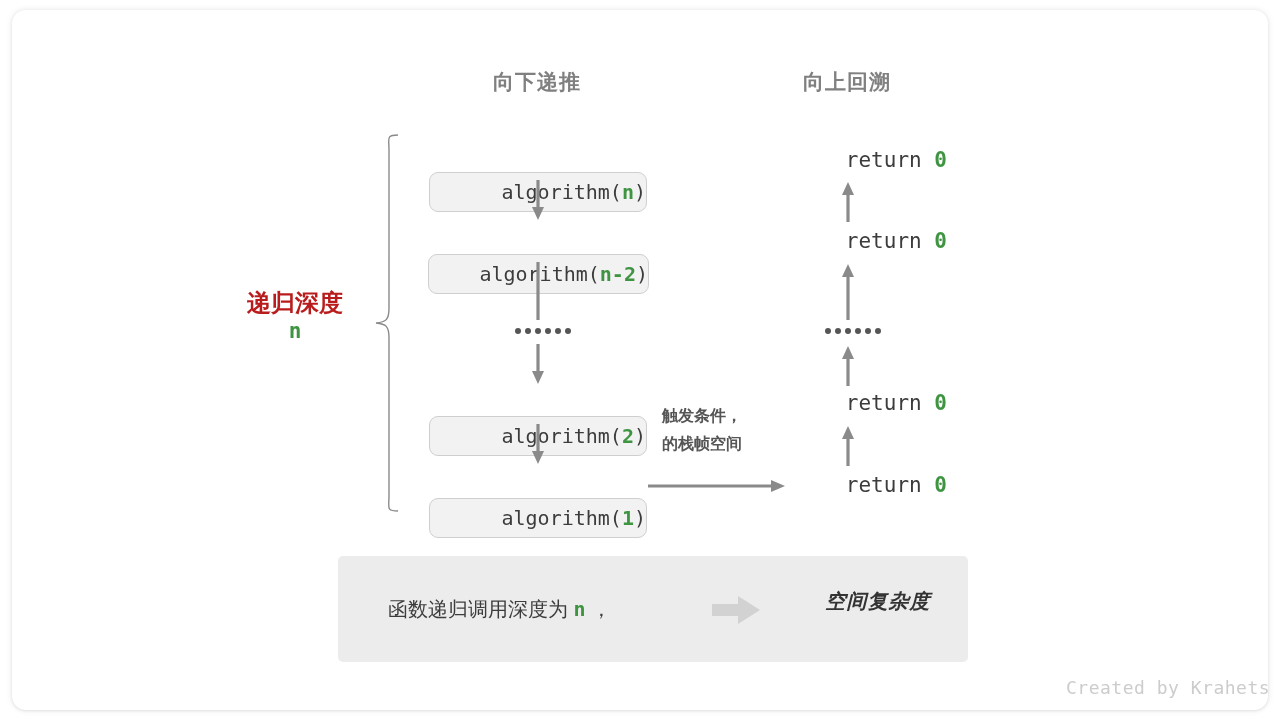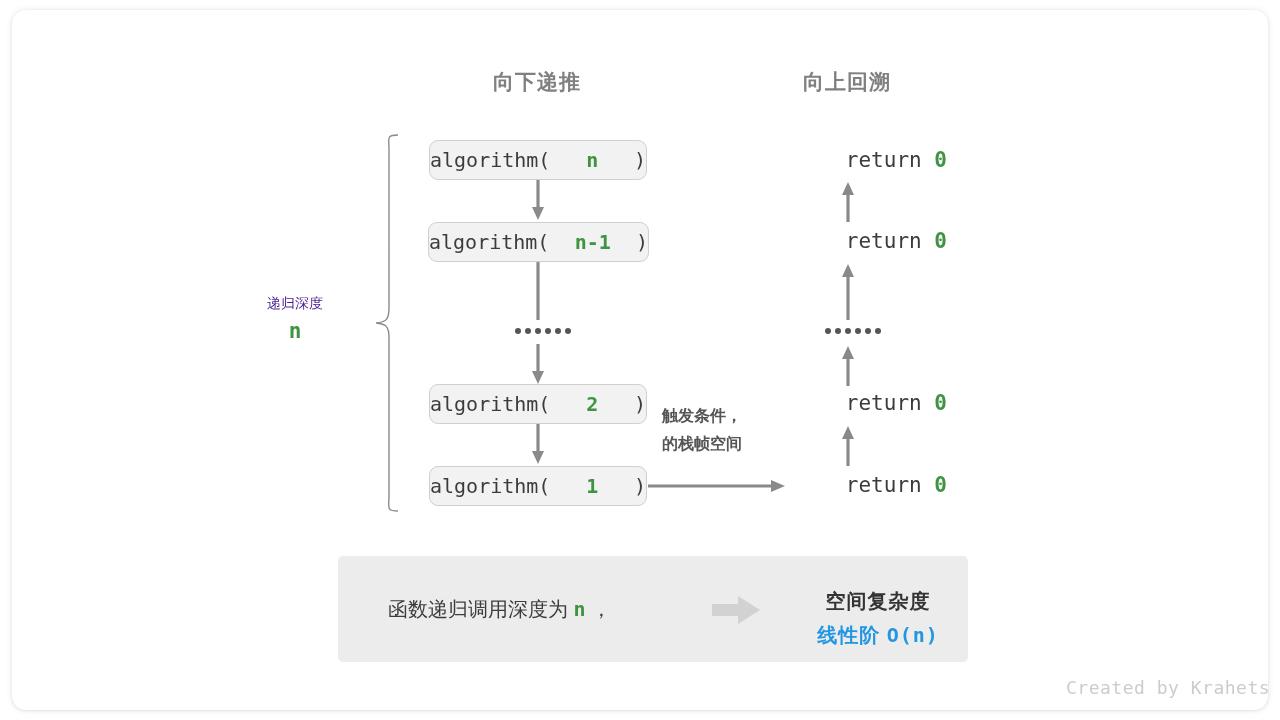--- a/index.html
+++ b/index.html
@@ -39,26 +39,27 @@
   }
 
   
   .call-box {
     background: #f2f2f2;
     border: 1.5px solid #cfcfcf;
     border-radius: 9px;
     box-sizing: border-box;
     display: flex;
     align-items: center;
-    justify-content: space-between;
+    justify-content: flex-end;
     font-family: "DejaVu Sans Mono", "Liberation Mono", monospace;
     font-size: 20px;
     color: #3c3c3c;
     letter-spacing: 0px;
     white-space: nowrap;
+    margin-top: 32px;
   }
   .call-box .arg {
     color: #3f9442;
     font-weight: bold;
   }
 
   
   .ret {
     font-family: "DejaVu Sans Mono", "Liberation Mono", monospace;
     font-size: 21px;
@@ -87,24 +88,25 @@
 
   
   .v-arrow, .h-arrow, .up-arrow { overflow: visible; }
 
   
   .depth-label {
     text-align: center;
     white-space: nowrap;
   }
   .depth-label .t1 {
-    font-size: 14px;
-    color: #4c1d95;
+    font-size: 24px;
+    color: #b91c1c;
     display: block;
     line-height: 26px;
+    font-weight: bold;
   }
   .depth-label .t2 {
     font-family: "DejaVu Sans Mono", "Liberation Mono", monospace;
     font-size: 21px;
     font-weight: bold;
     color: #3f9442;
     display: block;
     line-height: 30px;
   }
 
@@ -202,21 +204,21 @@
       <span>)</span>
   </div>
 
   <svg class="abs v-arrow" style="left:511px; top:170px;" width="30" height="42">
     <line x1="15" y1="0" x2="15" y2="30" stroke="#8a8a8a" stroke-width="3.2"></line>
     <path d="M 15 40 L 9 27 L 21 27 Z" fill="#8a8a8a"></path>
   </svg>
 
   <div class="abs call-box" style="left:416px; top:212px; width:221px; height:40px;">
     <span>algorithm(</span>
-      <span class="arg">n-1</span>
+      <span class="arg">n-2</span>
       <span>)</span>
   </div>
 
   <svg class="abs v-arrow" style="left:511px; top:252px;" width="30" height="58">
     <line x1="15" y1="0" x2="15" y2="58" stroke="#8a8a8a" stroke-width="3.2"></line>
   </svg>
 
   <div class="abs dots" style="left:503px; top:318px;">
     <i></i>
       <i></i>
@@ -308,21 +310,20 @@
     <div class="sum-left" style="margin-left:50px;">
       <div>
         <span>函数递归调用深度为 </span><span class="hl">n</span><span> ，</span>
       </div>
     </div>
 
     <svg class="abs" style="left:372px; top:38px;" width="54" height="32">
       <path d="M 2 10 L 28 10 L 28 2 L 50 16 L 28 30 L 28 22 L 2 22 Z" fill="#d2d2d2"></path>
     </svg>
 
-    <div class="sum-right abs" style="left:450px; top:28px; width:180px;">
+    <div class="sum-right abs" style="left:450px; top:28px; width:180px;font-style:italic;">
       <span class="title">空间复杂度</span>
-      <span class="value"><span>线性阶 </span><span class="mono">O(n)</span></span>
     </div>
   </div>
 
   <div id="footer" class="abs" style="left:1054px; top:667px;">Created by Krahets</div>
 
 </div>
 
 </body></html>

